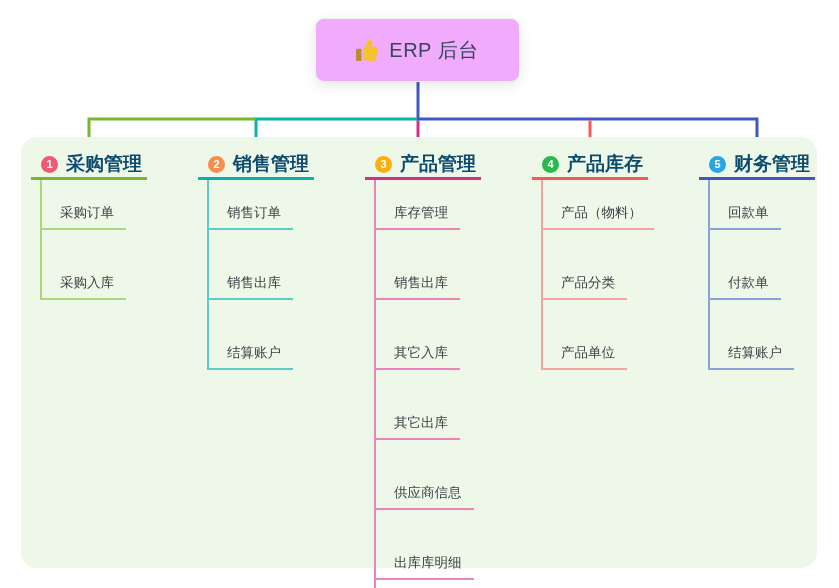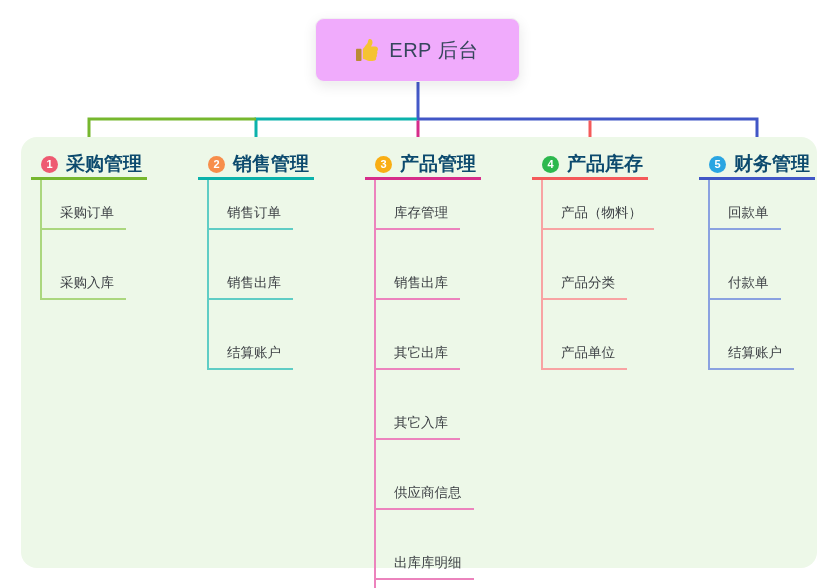--- a/index.html
+++ b/index.html
@@ -116,24 +116,24 @@
       <span class="branch-label">产品管理</span>
     </div>
     <ul class="children">
           <li class="child">
             <span class="child-label">库存管理</span>
           </li>
           <li class="child">
             <span class="child-label">销售出库</span>
           </li>
           <li class="child">
-            <span class="child-label">其它出库</span>
+            <span class="child-label">其它入库</span>
           </li>
           <li class="child">
-            <span class="child-label">其它入库</span>
+            <span class="child-label">其它出库</span>
           </li>
           <li class="child">
             <span class="child-label">供应商信息</span>
           </li>
           <li class="child">
             <span class="child-label">出库库明细</span>
           </li>
           <li class="child">
             <span class="child-label">库存盘点</span>
           </li>

